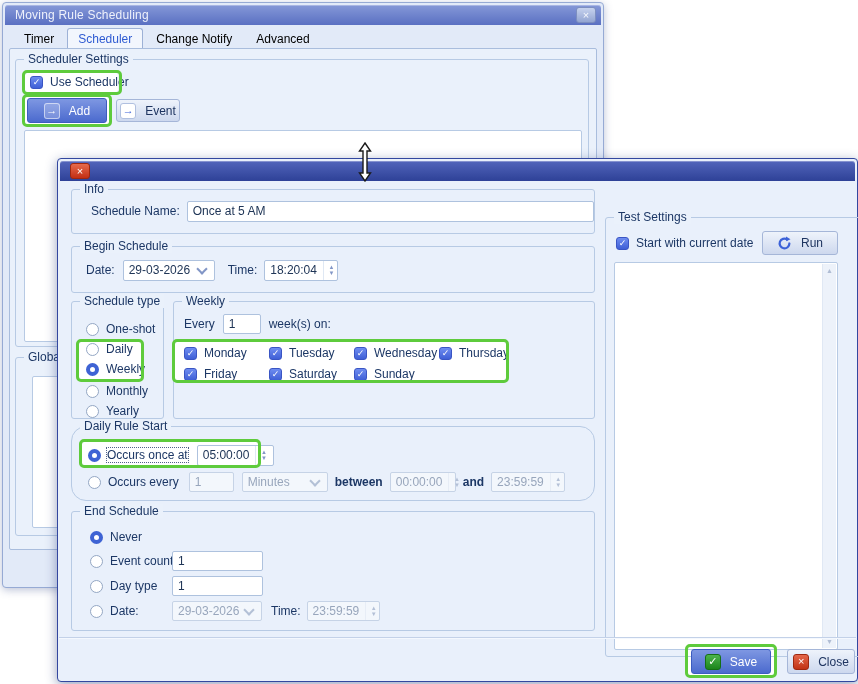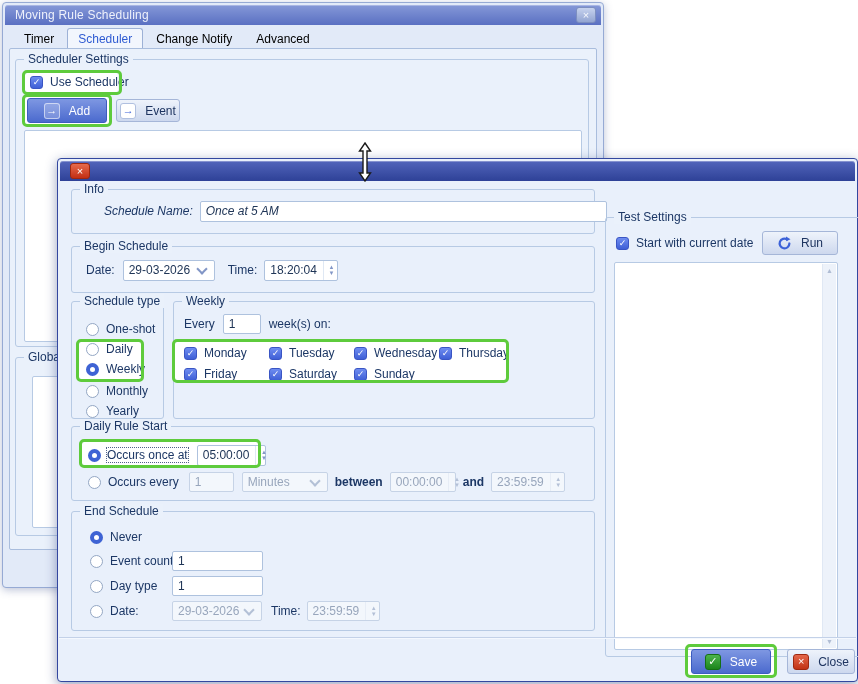--- a/index.html
+++ b/index.html
@@ -152,21 +152,21 @@
     </span>
   </div>
 
   <div class="hlbg" style="left:21px; top:183px; width:62px; height:37px;"></div>
   <div class="hlbg" style="left:117px; top:183px; width:331px; height:38px;"></div>
   <div class="hlbg" style="left:24px; top:283px; width:176px; height:23px;"></div>
   <div class="hlbg" style="left:630px; top:488px; width:86px; height:28px;"></div>
 
   <div class="group" style="left:13px; top:30px; width:524px; height:45px;">
     <span class="glabel">Info</span>
-    <div class="row gap7" style="left:32px; top:12px;font-style:italic;">
+    <div class="row gap7" style="left:19px; top:12px;">
       <span class="lbl">Schedule Name:</span>
       <span class="ibox" style="width:407px;">
         <span>Once at 5 AM</span>
       </span>
     </div>
   </div>
 
   <div class="group" style="left:547px; top:30px; width:284px; height:440px;margin-top:28px;">
     <span class="glabel">Test Settings</span>
     <div class="row gap7" style="left:10px; top:16px;">
@@ -280,26 +280,26 @@
       <span class="lbl">Saturday</span>
     </div>
     <div class="row gap7" style="left:180px; top:63px;">
       <span class="cb">
           <span class="ck">✓</span>
         </span>
       <span class="lbl">Sunday</span>
     </div>
   </div>
 
-  <div class="group" style="left:13px; top:267px; width:524px; height:75px;">
+  <div class="group" style="left:13px; top:267px; width:524px; height:75px;border-radius:15px;">
     <span class="glabel">Daily Rule Start</span>
     <div class="row" style="left:16px; top:19px;">
       <span class="radio sel" style="margin-right:6px;"></span>
       <span class="lbl dotted" style="margin-right:9px;">Occurs once at</span>
-      <span class="ibox spin-i" style="width:69px;">
+      <span class="ibox spin-i" style="width:77px;">
         <span>05:00:00</span>
         <span class="spin-btns">
           <span>▲</span>
           <span>▼</span>
         </span>
       </span>
     </div>
     <div class="row" style="left:16px; top:46px;">
       <span class="radio" style="margin-right:7px;"></span>
       <span class="lbl" style="margin-right:10px;">Occurs every</span>

